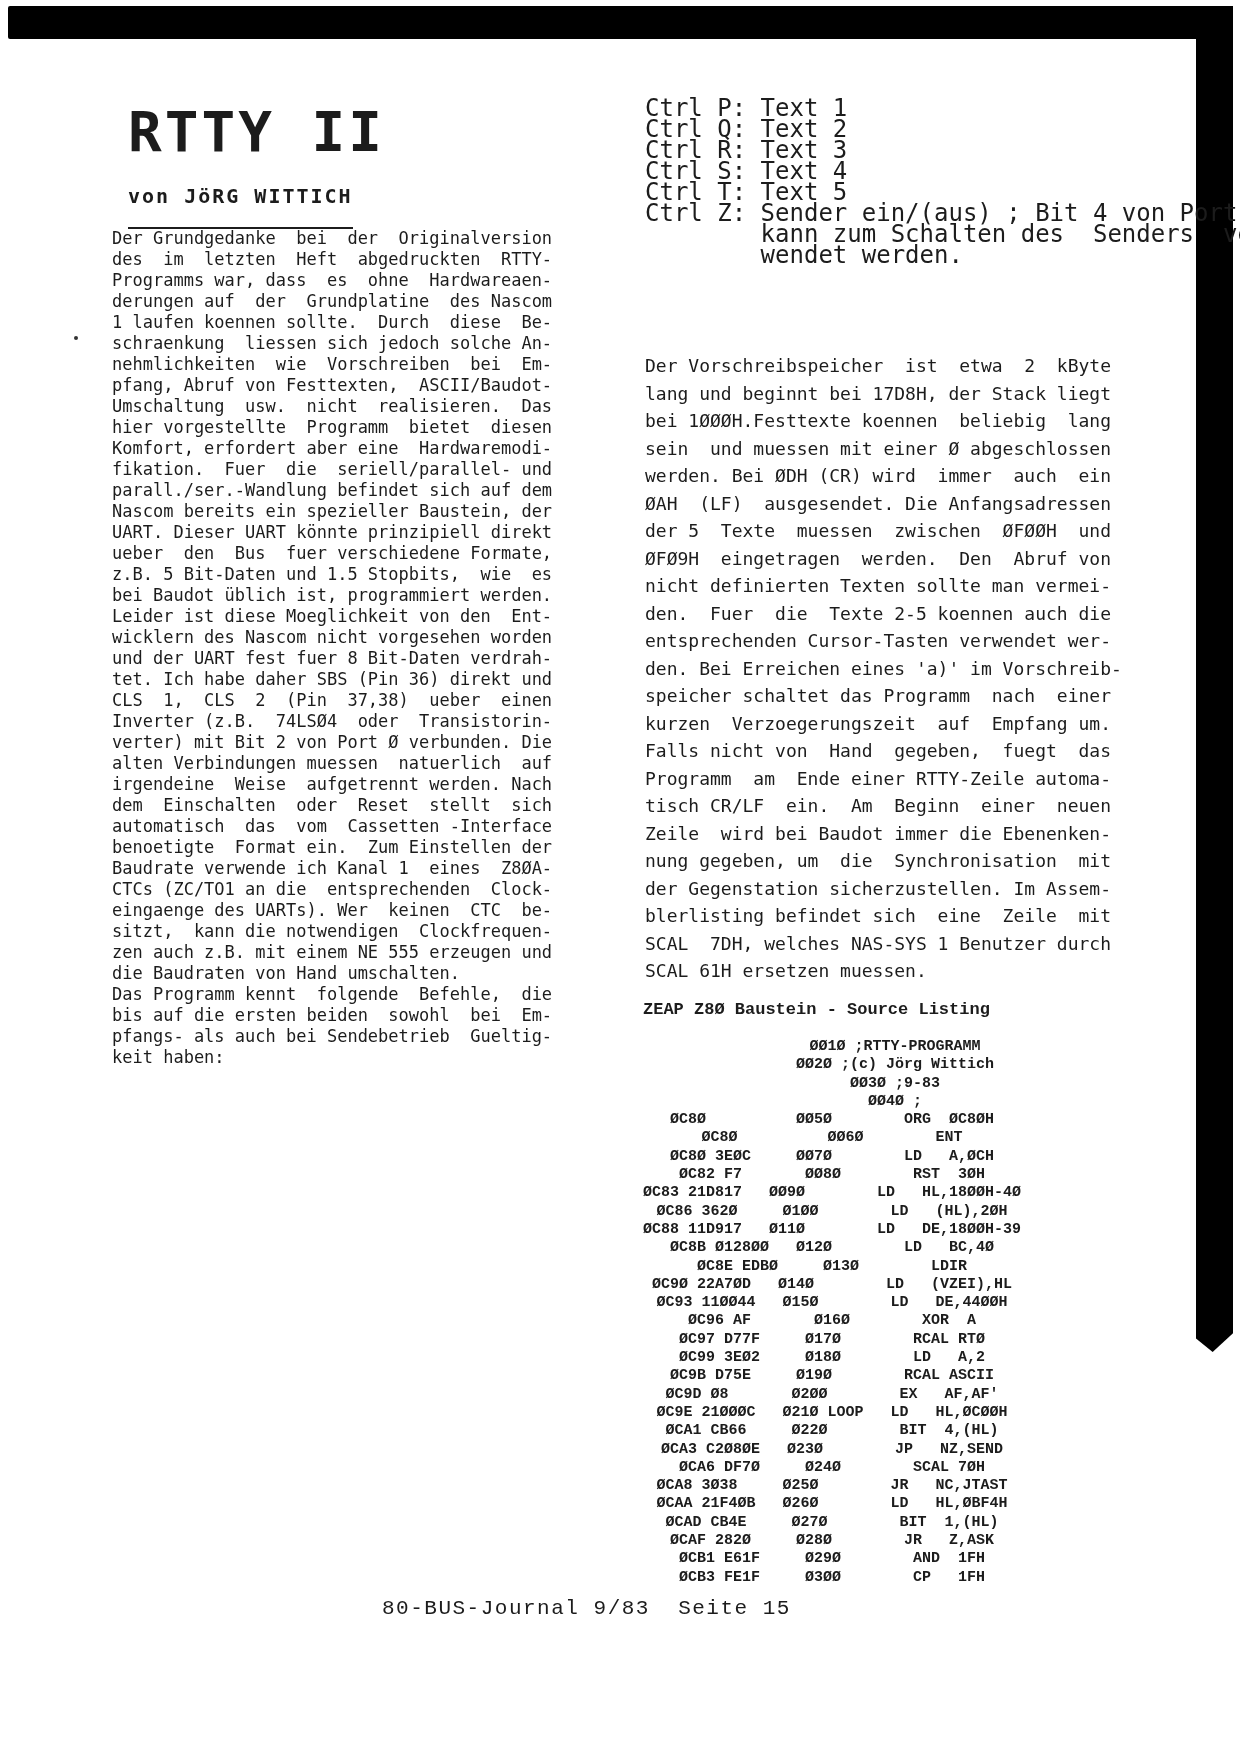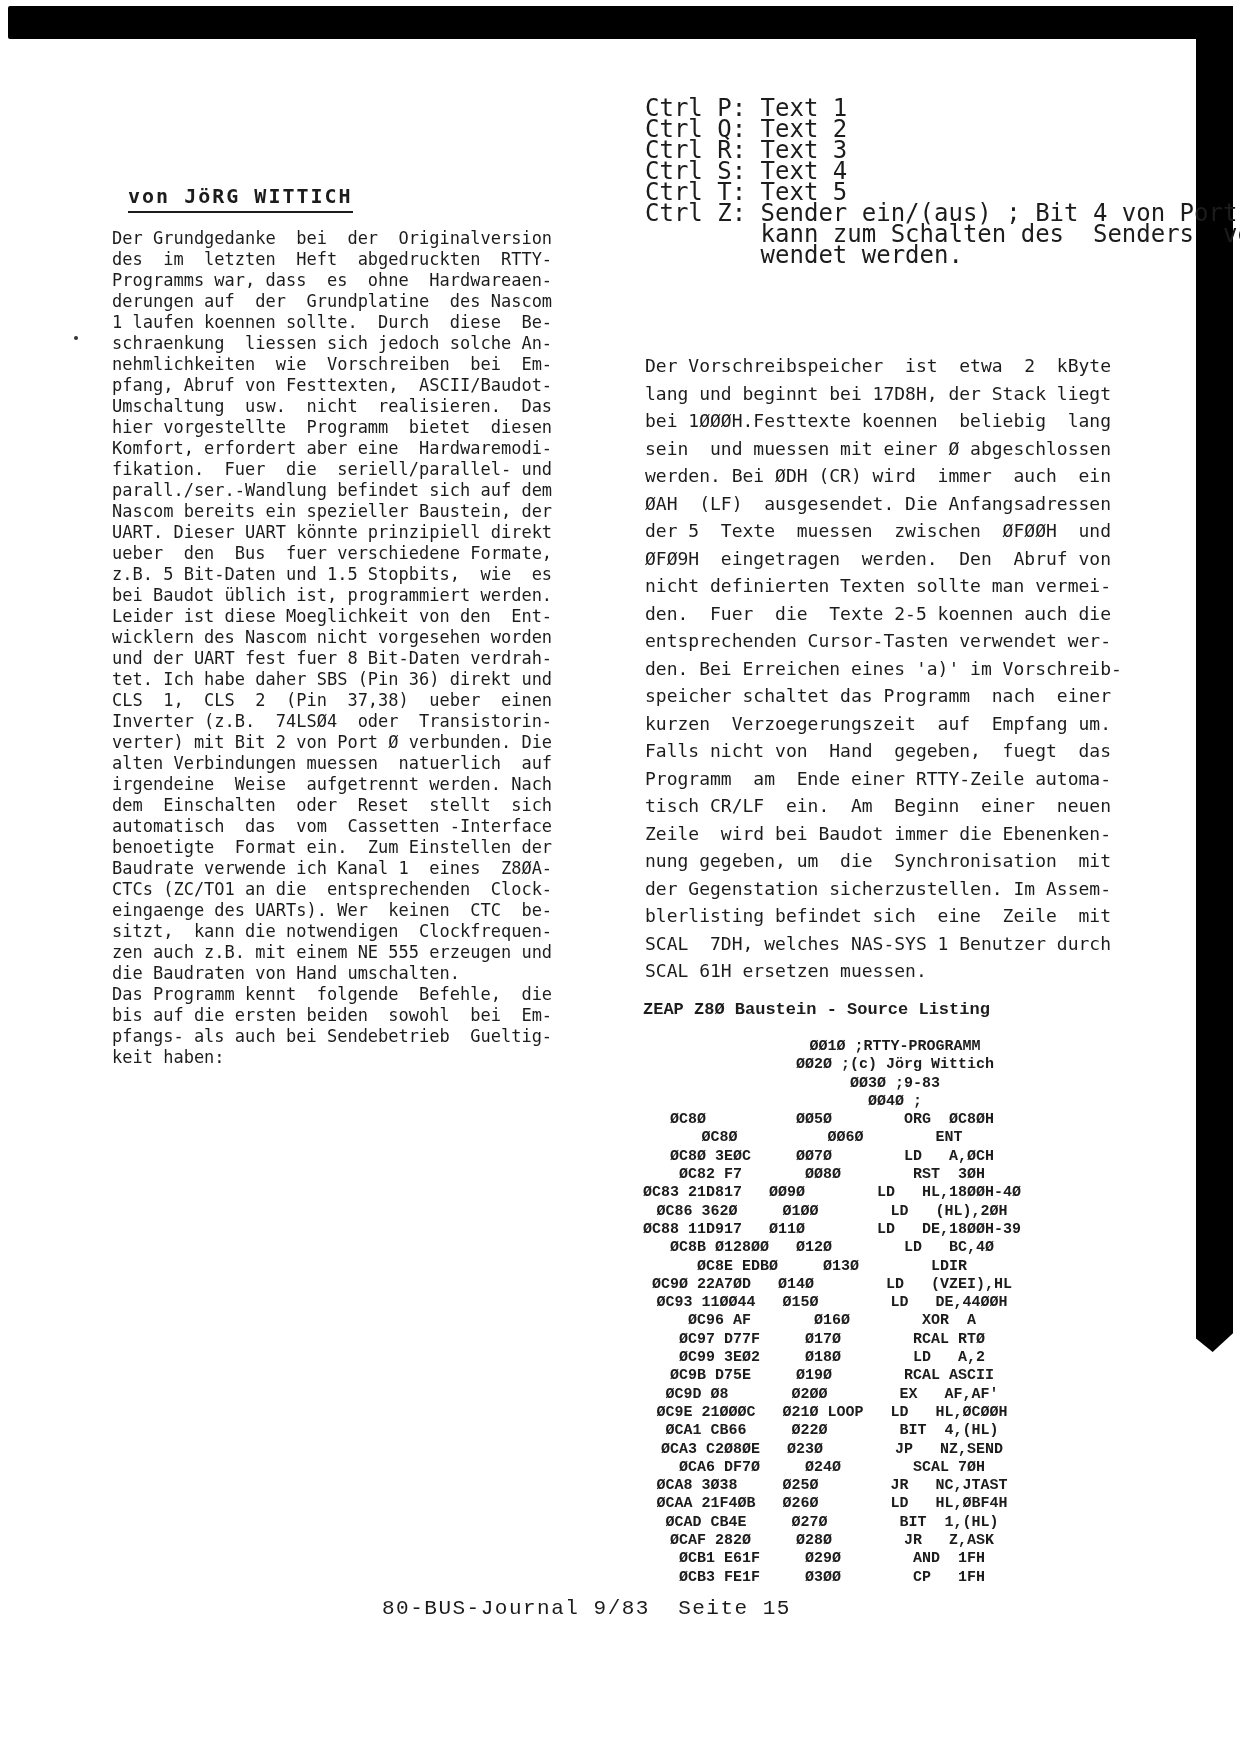--- a/index.html
+++ b/index.html
@@ -18,21 +18,21 @@
     clip-path:polygon(0 0,100% 0,100% 98.6%,45% 100%,0 99%);
   }
   .title{
     position:absolute;left:128px;top:100px;
     font-size:56px;font-weight:bold;line-height:64px;
     letter-spacing:3px;white-space:pre;
   }
   .byline{
     position:absolute;left:128px;top:184px;
     font-size:20px;font-weight:bold;letter-spacing:2px;
-    border-bottom:2px solid #1c1c1c;padding-bottom:3px;
+    border-bottom:2px solid #1c1c1c;padding-bottom:19px;
     white-space:pre;
   }
   .textblock{position:absolute;white-space:pre;}
   .left-par{left:112px;top:228px;font-size:17px;line-height:21px;}
   .left-cmds{left:112px;top:1328px;font-size:19px;line-height:27.6px;}
   .right-ctrl{left:645px;top:98px;font-size:24px;line-height:21px;}
   .right-par{left:645px;top:352px;font-size:18px;line-height:27.5px;}
   .listing-title{
     position:absolute;left:643px;top:1000px;
     font-family:"Liberation Mono",monospace;
@@ -51,20 +51,21 @@
 </style>
 </head>
 <body>
 
 <div class="page">
 
   <div class="bar bar-top"></div>
   <div class="bar bar-right"></div>
   <div class="speck"></div>
 
+  <div class="title">RTTY II</div>
 
   <div class="byline">von JöRG WITTICH</div>
 
   <div class="textblock left-par">Der Grundgedanke  bei  der  Originalversion
 des  im  letzten  Heft  abgedruckten  RTTY-
 Programms war, dass  es  ohne  Hardwareaen-
 derungen auf  der  Grundplatine  des Nascom
 1 laufen koennen sollte.  Durch  diese  Be-
 schraenkung  liessen sich jedoch solche An-
 nehmlichkeiten  wie  Vorschreiben  bei  Em-

